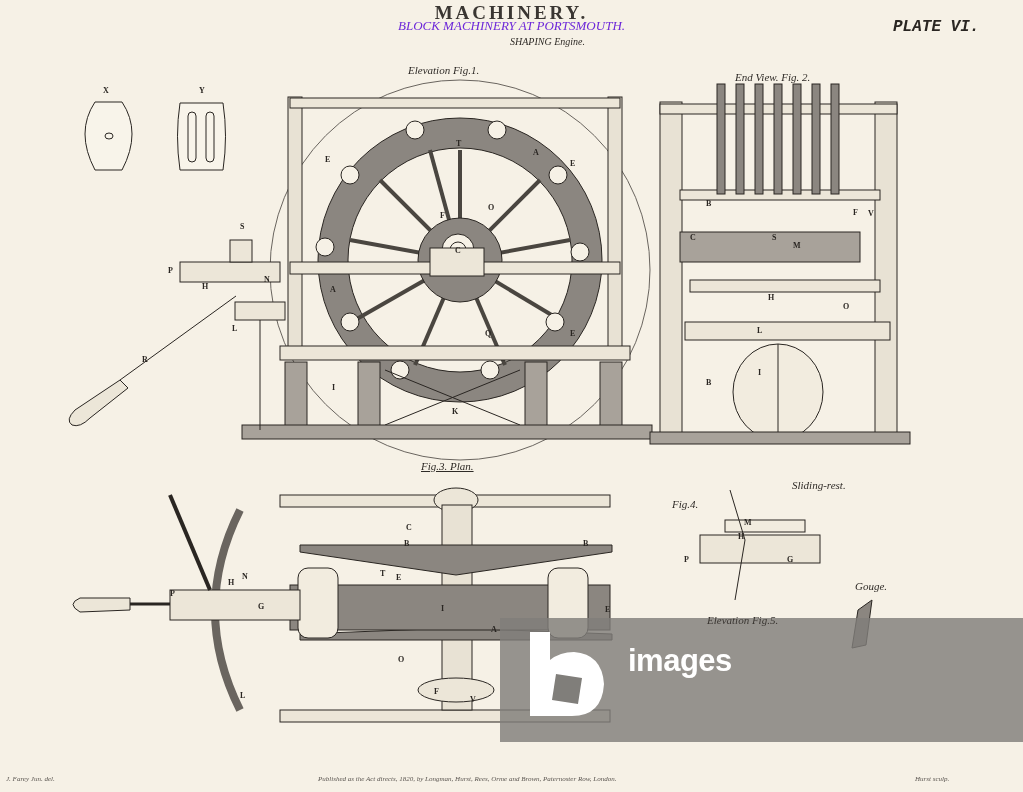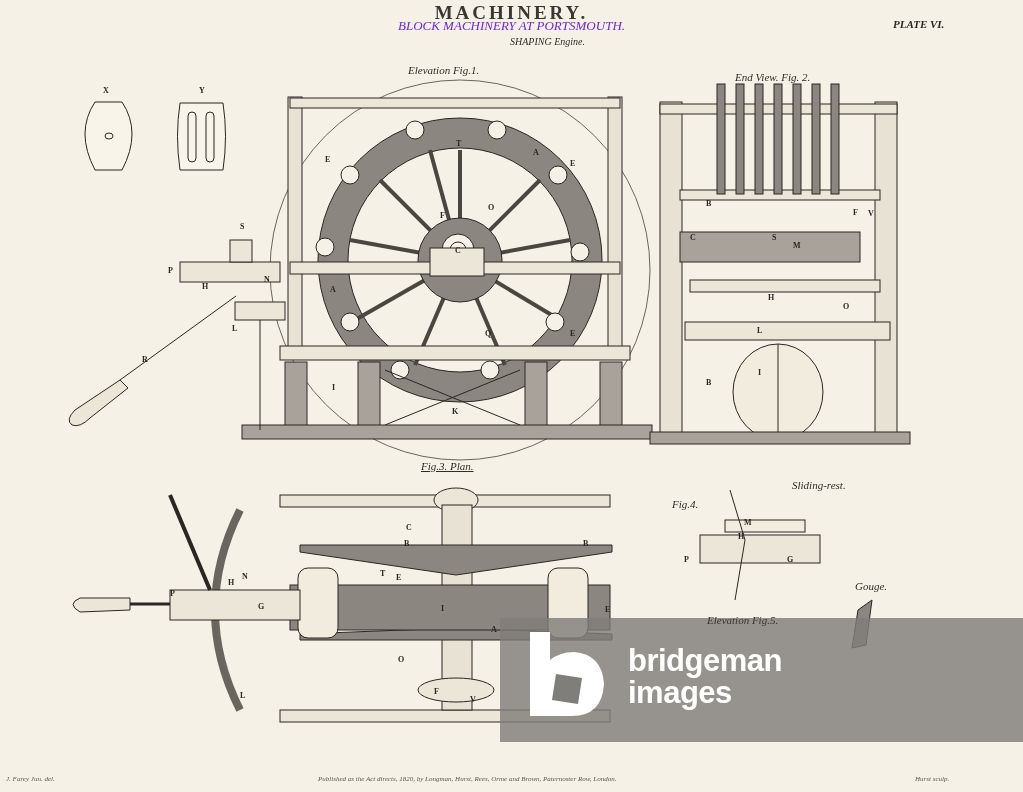--- a/index.html
+++ b/index.html
@@ -2,21 +2,21 @@
 <html><head>
 <meta charset="utf-8">
 <style>
   html, body { margin:0; padding:0; }
   body { width:1023px; height:792px; background:#f6f1e6; position:relative; overflow:hidden;
          font-family:"Liberation Serif","DejaVu Serif",serif; color:#2a2622; }
   .abs { position:absolute; }
   .title-main { left:0; width:1023px; top:2px; text-align:center; font-size:19px; letter-spacing:3px; font-weight:bold; color:#3a3632; }
   .title-sub { left:0; width:1023px; top:18px; text-align:center; font-size:13px; font-style:italic; color:#6d28d9; }
   .title-sub2 { left:0; width:1023px; top:36px; text-align:center; font-size:10px; font-style:italic; color:#2f2b27;padding-left:36px; }
-  .plate { left:893px; top:18px; font-size:11px; font-style:italic; font-weight:bold; }
+  .plate { left:893px; top:18px; font-size:16px; font-style:italic; font-weight:bold;font-family:Liberation Mono, monospace; }
   .cap { font-size:11px; font-style:italic; color:#2f2b27; white-space:nowrap; }
   .foot { font-size:7px; font-style:italic; color:#5a5550; white-space:nowrap; }
   .lbl { font-size:8px; font-weight:bold; color:#2a2622; }
   svg { position:absolute; left:0; top:0; }
   .watermark { left:500px; top:618px; width:523px; height:124px; background:rgba(128,126,122,0.82); }
   .wm-logo { left:526px; top:630px; width:80px; height:88px; }
   .wm-text { left:628px; top:645px; color:#ffffff; font-family:"Liberation Sans","DejaVu Sans",sans-serif; font-weight:bold; font-size:31px; line-height:32px; letter-spacing:-0.5px; }
 </style>
 </head>
 <body>
@@ -208,19 +208,18 @@
 <div class="abs cap" style="left:760px;top:479px;margin-left:32px;">Sliding-rest.</div>
 <div class="abs cap" style="left:855px;top:580px;">Gouge.</div>
 <div class="abs cap" style="left:707px;top:614px;z-index:2;color:#3a3632;">Elevation Fig.5.</div>
 
 <div class="abs watermark"></div>
 <svg class="abs wm-logo" style="left:526px;top:630px;" width="80" height="88" viewBox="0 0 80 88">
   <path d="M4 2 L24 2 L24 30 Q34 22 48 22 Q76 24 78 54 Q76 86 46 86 L4 86 Z" fill="#ffffff"></path>
   <path d="M30 44 L56 48 L52 74 L26 70 Z" fill="#807e7a"></path>
 </svg>
 <div class="abs wm-text">
-  <div>bridgeman</div>
   <div>images</div>
 </div>
 
 <div class="abs foot" style="left:6px;top:775px;">J. Farey Jun. del.</div>
 <div class="abs foot" style="left:318px;top:775px;">Published as the Act directs, 1820, by Longman, Hurst, Rees, Orme and Brown, Paternoster Row, London.</div>
 <div class="abs foot" style="left:915px;top:775px;">Hurst sculp.</div>
 
 </body></html>

